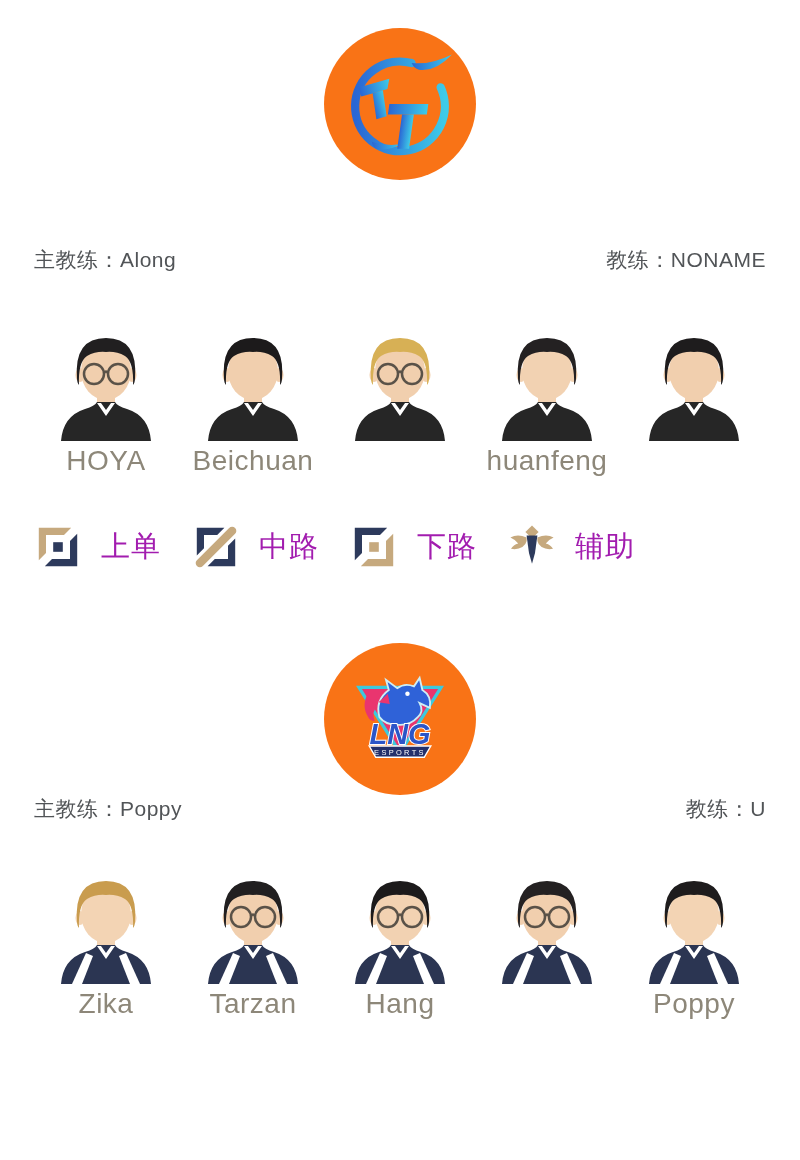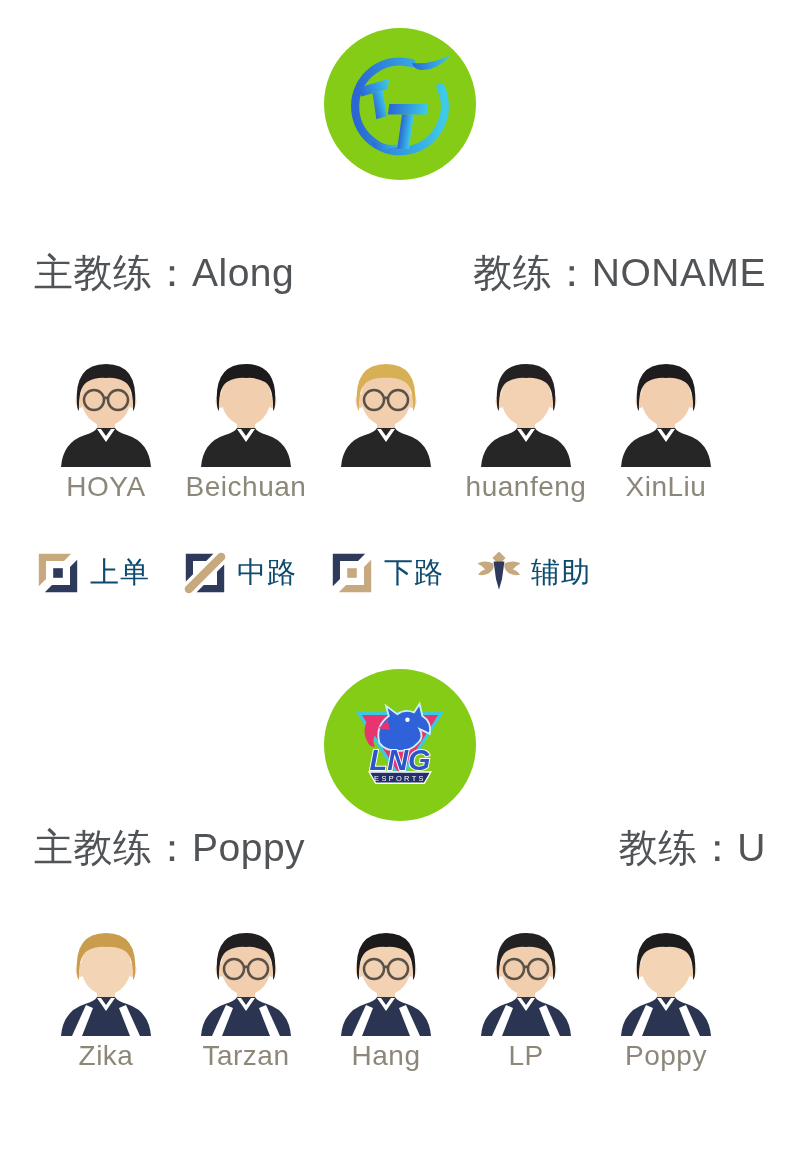--- a/index.html
+++ b/index.html
@@ -2,34 +2,34 @@
 <html><head>
 <meta charset="utf-8">
 <style>
   html,body{margin:0;padding:0;}
   body{
     width:800px;height:1160px;background:#ffffff;overflow:hidden;
     font-family:"Liberation Sans","DejaVu Sans",sans-serif;
     -webkit-font-smoothing:antialiased;
   }
   .badge{
-    width:152px;height:152px;border-radius:50%;background:#84cc16;
+    width:152px;height:152px;border-radius:50%;background:#f97316;
     margin:0 auto;display:flex;align-items:center;justify-content:center;
   }
   .badge svg{display:block;}
   #tt-badge{margin-top:28px;}
   #lng-badge{margin-top:72px;}
   .coach-row{
     display:flex;justify-content:space-between;align-items:baseline;
-    padding:0 34px;font-size:39px;color:#515457;letter-spacing:0.5px;
+    padding:0 34px;font-size:21px;color:#515457;letter-spacing:0.5px;
   }
   #coach-row-1{margin-top:66px;}
   #coach-row-2{}
   .players-row{
-    display:flex;justify-content:flex-start;
+    display:flex;justify-content:space-between;
     padding:0 36px;
   }
   #players-row-1{margin-top:52px;}
   #players-row-2{margin-top:46px;}
   .player{width:140px;text-align:center;}
   .player svg.avatar{width:130px;height:115px;display:block;margin:0 auto;}
   .player .pname{
     margin-top:4px;font-size:28px;color:#8d8779;letter-spacing:0.5px;
     white-space:nowrap;
   }
@@ -38,21 +38,21 @@
   .avatar .hair{fill:var(--hair,#211f20);}
   .avatar .jersey{fill:var(--jersey,#262626);}
   .avatar .glasses{display:var(--glasses,none);}
   .avatar .stripe{display:var(--stripes,none);}
   .roles-row{
     display:flex;align-items:center;gap:31px;
     padding-left:34px;margin-top:46px;
   }
   .role{display:flex;align-items:center;}
   .role svg{width:48px;height:48px;display:block;}
-  .role .rlabel{font-size:29px;color:#0c4a6e;margin-left:8px;letter-spacing:1px;}
+  .role .rlabel{font-size:29px;color:#a21caf;margin-left:19px;letter-spacing:1px;}
   .ic-navy{fill:#2d3a5c;}
   .ic-tan{fill:#c6a97e;}
 </style>
 </head>
 <body>
 
 <div class="badge" id="tt-badge">
   <svg width="118" height="118" viewBox="0 0 100 100">
     <defs>
       <linearGradient id="ttg" x1="0" y1="0" x2="1" y2="0">
@@ -176,21 +176,20 @@
           <circle cx="77" cy="48" r="10"></circle>
           <path d="M63,47 Q65,44 67,47"></path>
       </g>
       <path class="jersey" d="M20,115 Q22,90 44,83 Q54,80 56,76 L74,76 Q76,80 86,83 Q108,90 110,115 Z"></path>
       <path fill="#ffffff" d="M56,77 L65,90 L74,77 L70,77 L65,84 L60,77 Z"></path>
       <g class="stripe" fill="#ffffff">
           <polygon points="31,115 45,84 52,87 41,115"></polygon>
           <polygon points="99,115 85,84 78,87 89,115"></polygon>
         </g>
     </svg>
-    <div class="pname">XinLiu</div>
   </div>
 </div>
 
 <div class="roles-row">
   <div class="role">
     <svg viewBox="0 0 80 80">
       <path class="ic-tan" d="M8,8 H62 L50,20 H20 V50 L8,62 Z"></path>
       <path class="ic-navy" d="M72,18 V72 H18 L30,60 H60 V30 Z"></path>
       <rect class="ic-navy" x="32" y="32" width="16" height="16"></rect>
     </svg>
@@ -317,21 +316,20 @@
           <circle cx="77" cy="48" r="10"></circle>
           <path d="M63,47 Q65,44 67,47"></path>
       </g>
       <path class="jersey" d="M20,115 Q22,90 44,83 Q54,80 56,76 L74,76 Q76,80 86,83 Q108,90 110,115 Z"></path>
       <path fill="#ffffff" d="M56,77 L65,90 L74,77 L70,77 L65,84 L60,77 Z"></path>
       <g class="stripe" fill="#ffffff">
           <polygon points="31,115 45,84 52,87 41,115"></polygon>
           <polygon points="99,115 85,84 78,87 89,115"></polygon>
         </g>
     </svg>
-    <div class="pname">LP</div>
   </div>
   <div class="player">
     <svg class="avatar" viewBox="0 0 130 115" style="--hair:#1e1c1d;--skin:#f3d4b4;--jersey:#2b3552;--glasses:none;--stripes:inline">
       <rect class="skin" x="56" y="62" width="18" height="20"></rect>
       <ellipse class="skin" cx="39" cy="49" rx="4.5" ry="7"></ellipse>
         <ellipse class="skin" cx="91" cy="49" rx="4.5" ry="7"></ellipse>
       <ellipse class="skin" cx="65" cy="45" rx="25" ry="29"></ellipse>
       <path class="hair" d="M36,52 Q33,12 65,12 Q97,12 94,52 Q94,57 92,59 Q93,36 84,30 Q75,25 65,26 Q55,25 46,30 Q37,36 38,59 Q36,57 36,52 Z"></path>
       <g class="glasses" stroke="#5a5248" stroke-width="2.5" fill="none">
         <circle cx="53" cy="48" r="10"></circle>

